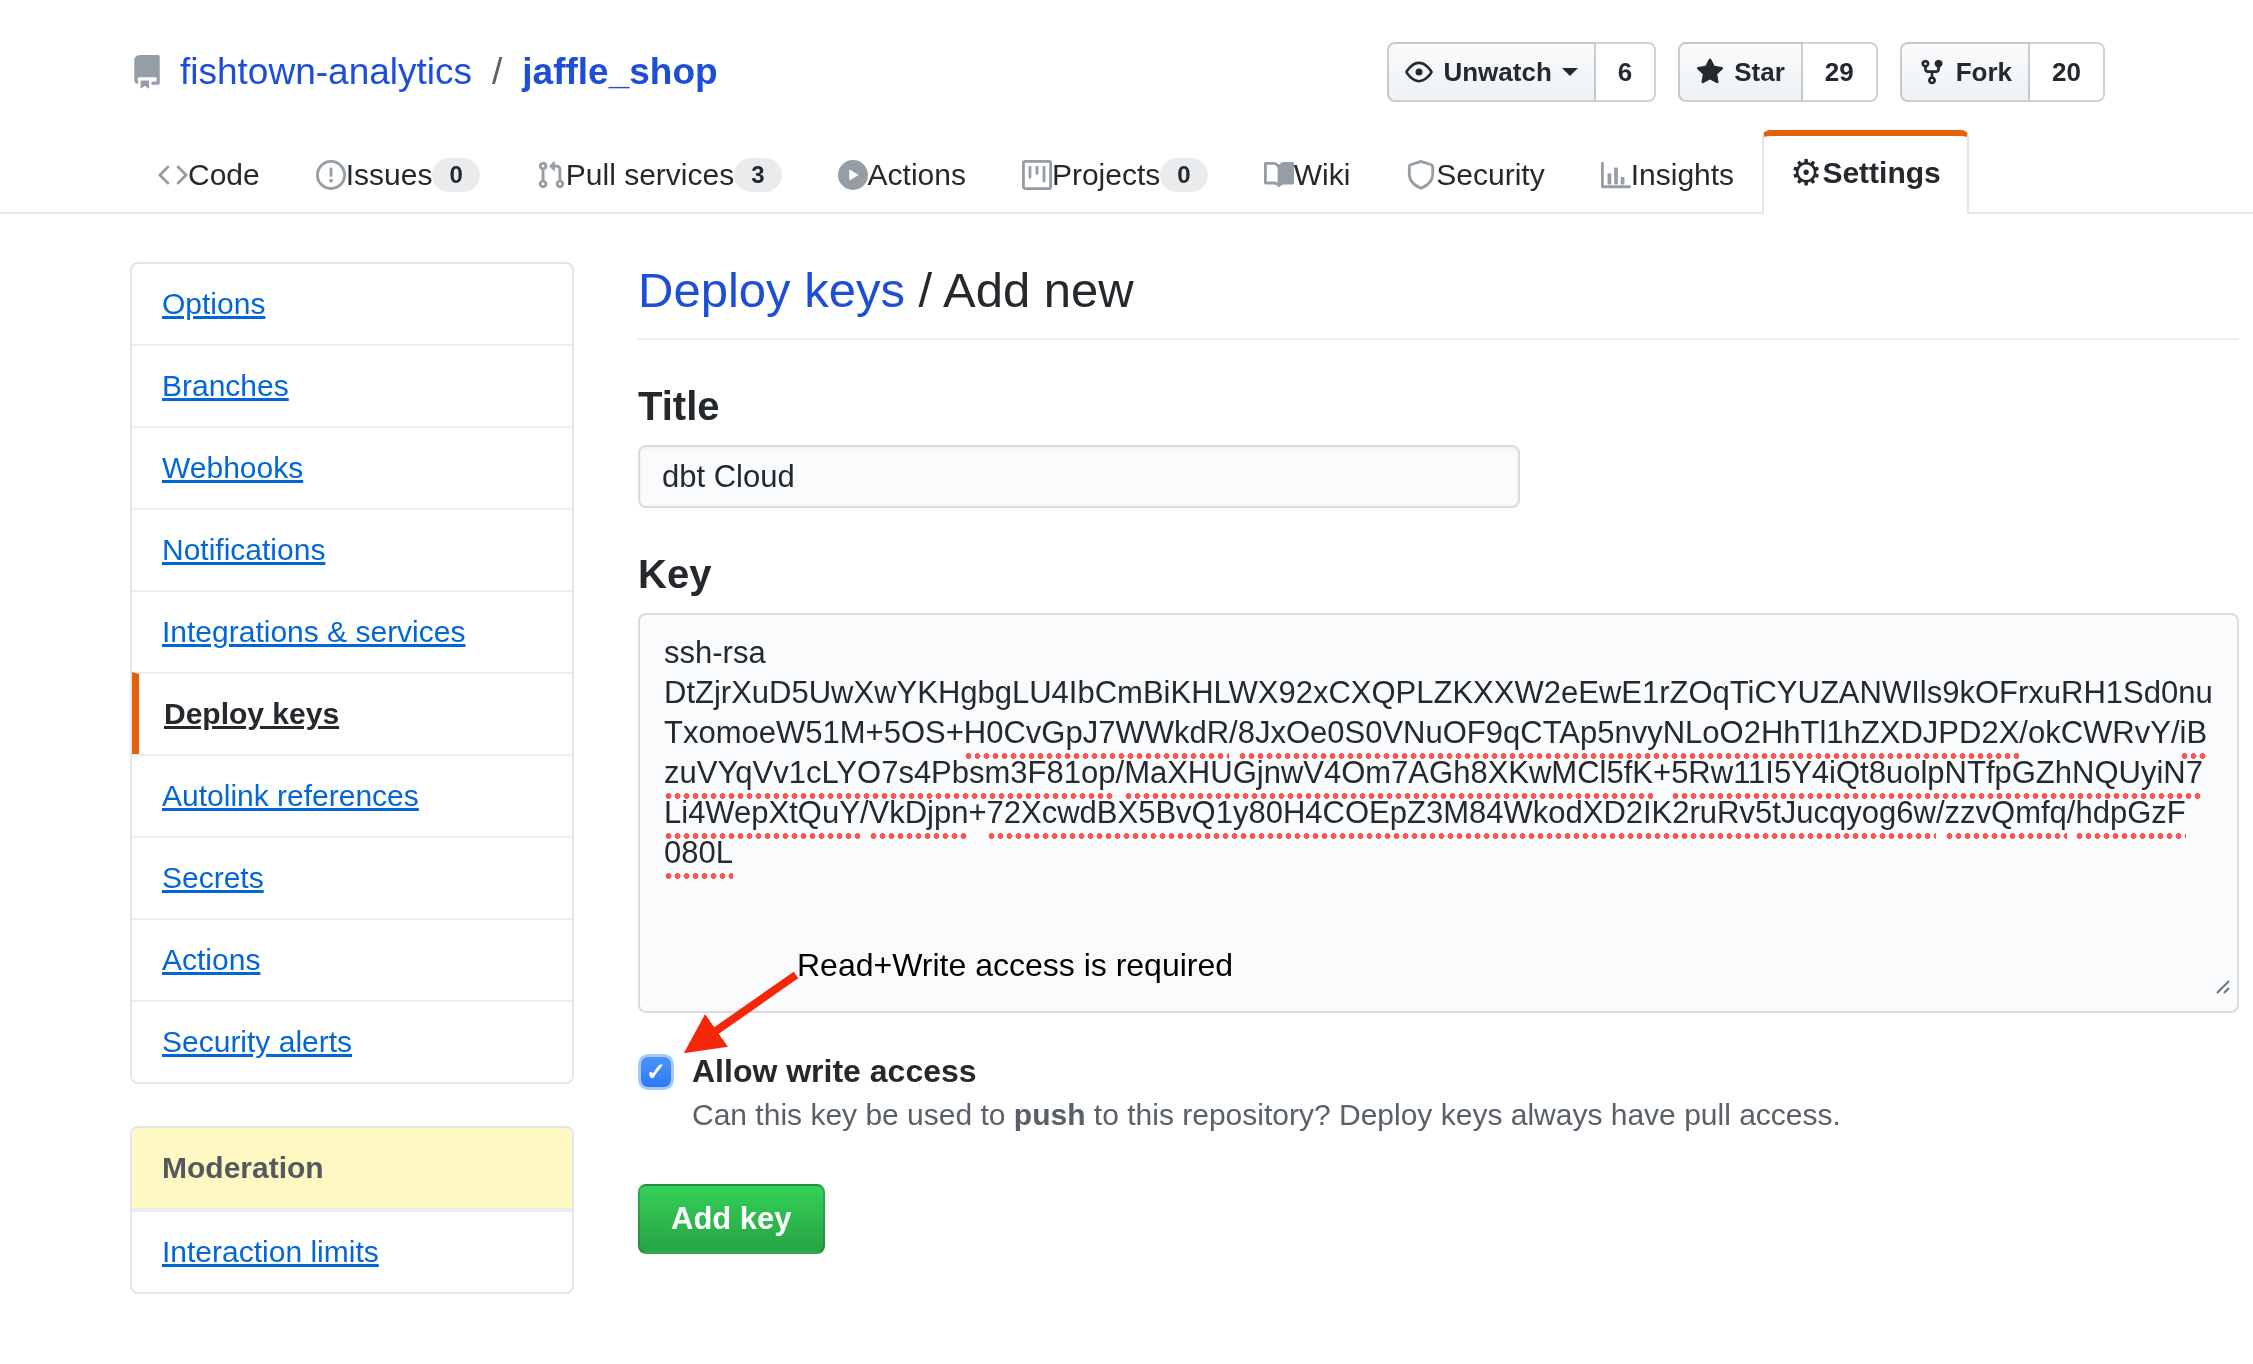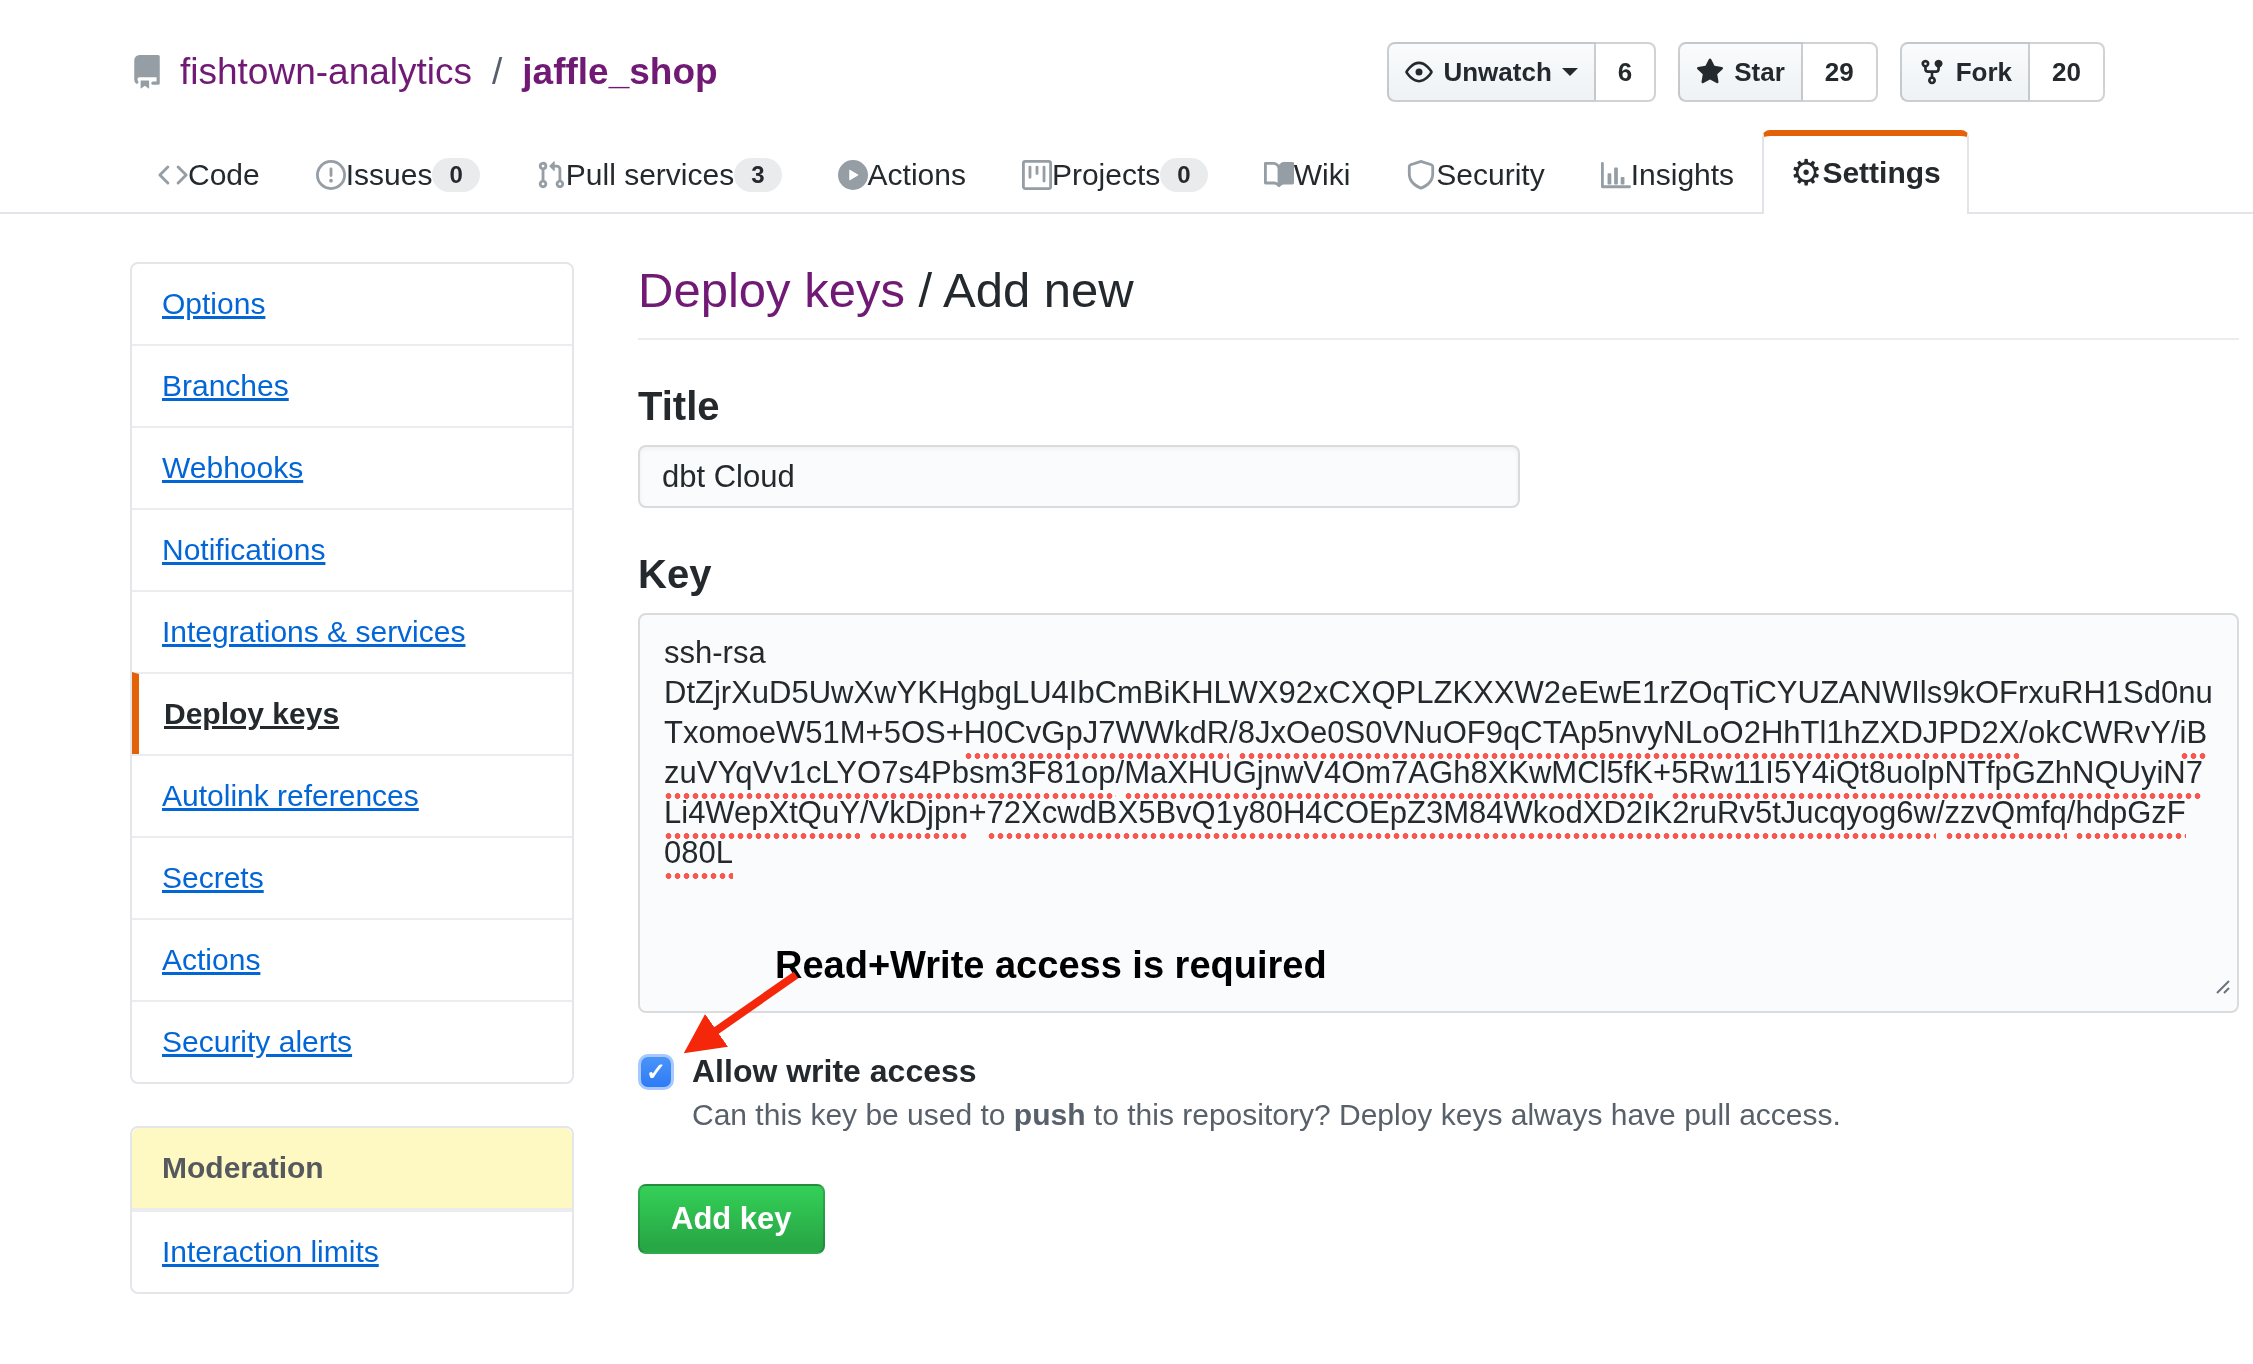--- a/index.html
+++ b/index.html
@@ -2,21 +2,21 @@
 <html><head>
 <meta charset="utf-8">
 <style>
   * { margin:0; padding:0; box-sizing:border-box; }
   html,body { background:#fff; }
   body {
     width:2253px; height:1364px; overflow:hidden; position:relative;
     font-family:"Liberation Sans", sans-serif; color:#24292e;
   }
   a { text-decoration:none; cursor:pointer; }
-  .link { color:#701a75; }
+  .link { color:#1d4ed8; }
 
   
   .repo-header { display:flex; justify-content:space-between; align-items:center; padding:42px 148px 0 130px; }
   .repo-title { display:flex; align-items:center; gap:16px; font-size:37px; }
   .repo-title .sep { color:#57606a; padding:0 4px; }
   .repo-title .repo-name { font-weight:700; }
   .icon svg { display:block; }
 
   .actions { display:flex; gap:22px; }
   .btn-group { display:flex; }
@@ -80,21 +80,21 @@
   }
   .key-line { white-space:nowrap; }
   .misspelled {
     display:inline-block; padding-bottom:7px; margin-bottom:-7px;
     background-image:radial-gradient(circle, #f8564e 2.6px, rgba(0,0,0,0) 3.2px);
     background-size:9px 8px; background-repeat:repeat-x; background-position:0 100%;
   }
   .resize-handle { position:absolute; right:6px; bottom:6px; }
 
   .annotation-text {
-    position:absolute; left:135px; top:330px; font-size:38px; font-weight:700; color:#000; z-index:3; white-space:nowrap;
+    position:absolute; left:157px; top:330px; font-size:32px; font-weight:400; color:#000; z-index:3; white-space:nowrap;
   }
   .annotation-arrow { position:absolute; left:28px; top:352px; z-index:3; overflow:visible; }
 
   .checkbox-row { margin-top:40px; display:flex; align-items:center; }
   .checkbox {
     width:36px; height:36px; border-radius:10px; flex:none;
     background:linear-gradient(#4a94f8,#2d7bf6); border:3px solid #a8c9fb;
     display:flex; align-items:center; justify-content:center;
     color:#fff; font-size:24px; font-weight:700; cursor:pointer;
   }

